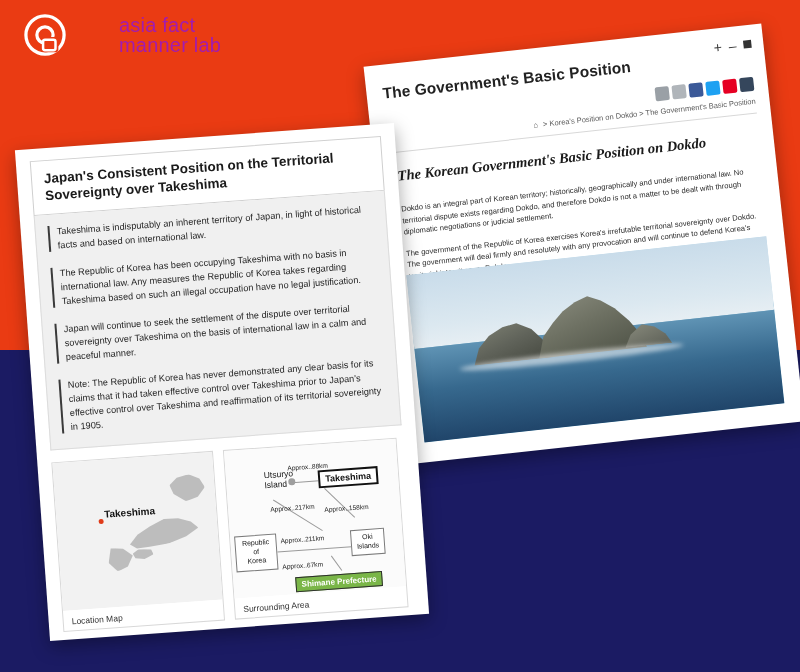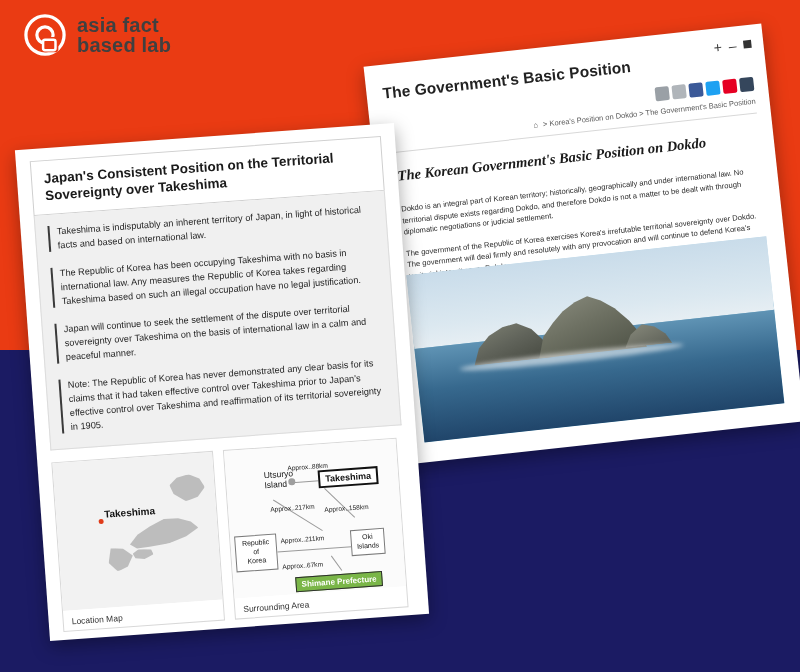--- a/index.html
+++ b/index.html
@@ -43,25 +43,26 @@
     align-items: center;
     gap: 11px;
     z-index: 40;
   }
   .logo-mark {
     width: 42px;
     height: 42px;
     flex: none;
   }
   .logo-text {
-    color: #404040;
+    color: #a21caf;
     font-size: 20px;
     line-height: 20px;
-    font-weight: bold;
+    font-weight: normal;
     letter-spacing: .2px;
+    margin-left: 42px;
   }
   .logo-text .l2 { display: block; }
 
   
   .doc-kr {
     position: absolute;
     left: 384px;
     top: 44px;
     width: 400px;
     height: 400px;
@@ -399,21 +400,21 @@
 
   <div class="logo">
     <svg class="logo-mark" viewBox="0 0 44 44">
       <circle cx="22" cy="22" r="20" fill="none" stroke="#ffffff" stroke-width="3.4"></circle>
       <circle cx="22" cy="22" r="8.5" fill="none" stroke="#ffffff" stroke-width="3.4"></circle>
       <rect x="20" y="24" width="16" height="16" rx="3" fill="#ea3b13"></rect>
       <path d="M22 27 h9 a2 2 0 0 1 2 2 v7 a2 2 0 0 1 -2 2 h-9 a2 2 0 0 1 -2 -2 v-7 a2 2 0 0 1 2 -2 z" fill="none" stroke="#ffffff" stroke-width="2.6"></path>
     </svg>
     <div class="logo-text">
       <span class="l1">asia fact</span>
-      <span class="l2">based lab</span>
+      <span class="l2">manner lab</span>
     </div>
   </div>
 
   <div class="doc-kr">
     <div class="kr-title">The Government's Basic Position</div>
 
     <div class="kr-winctl">
       <span class="plus">+</span>
       <span class="dash">–</span>
       <span class="sq"></span>

